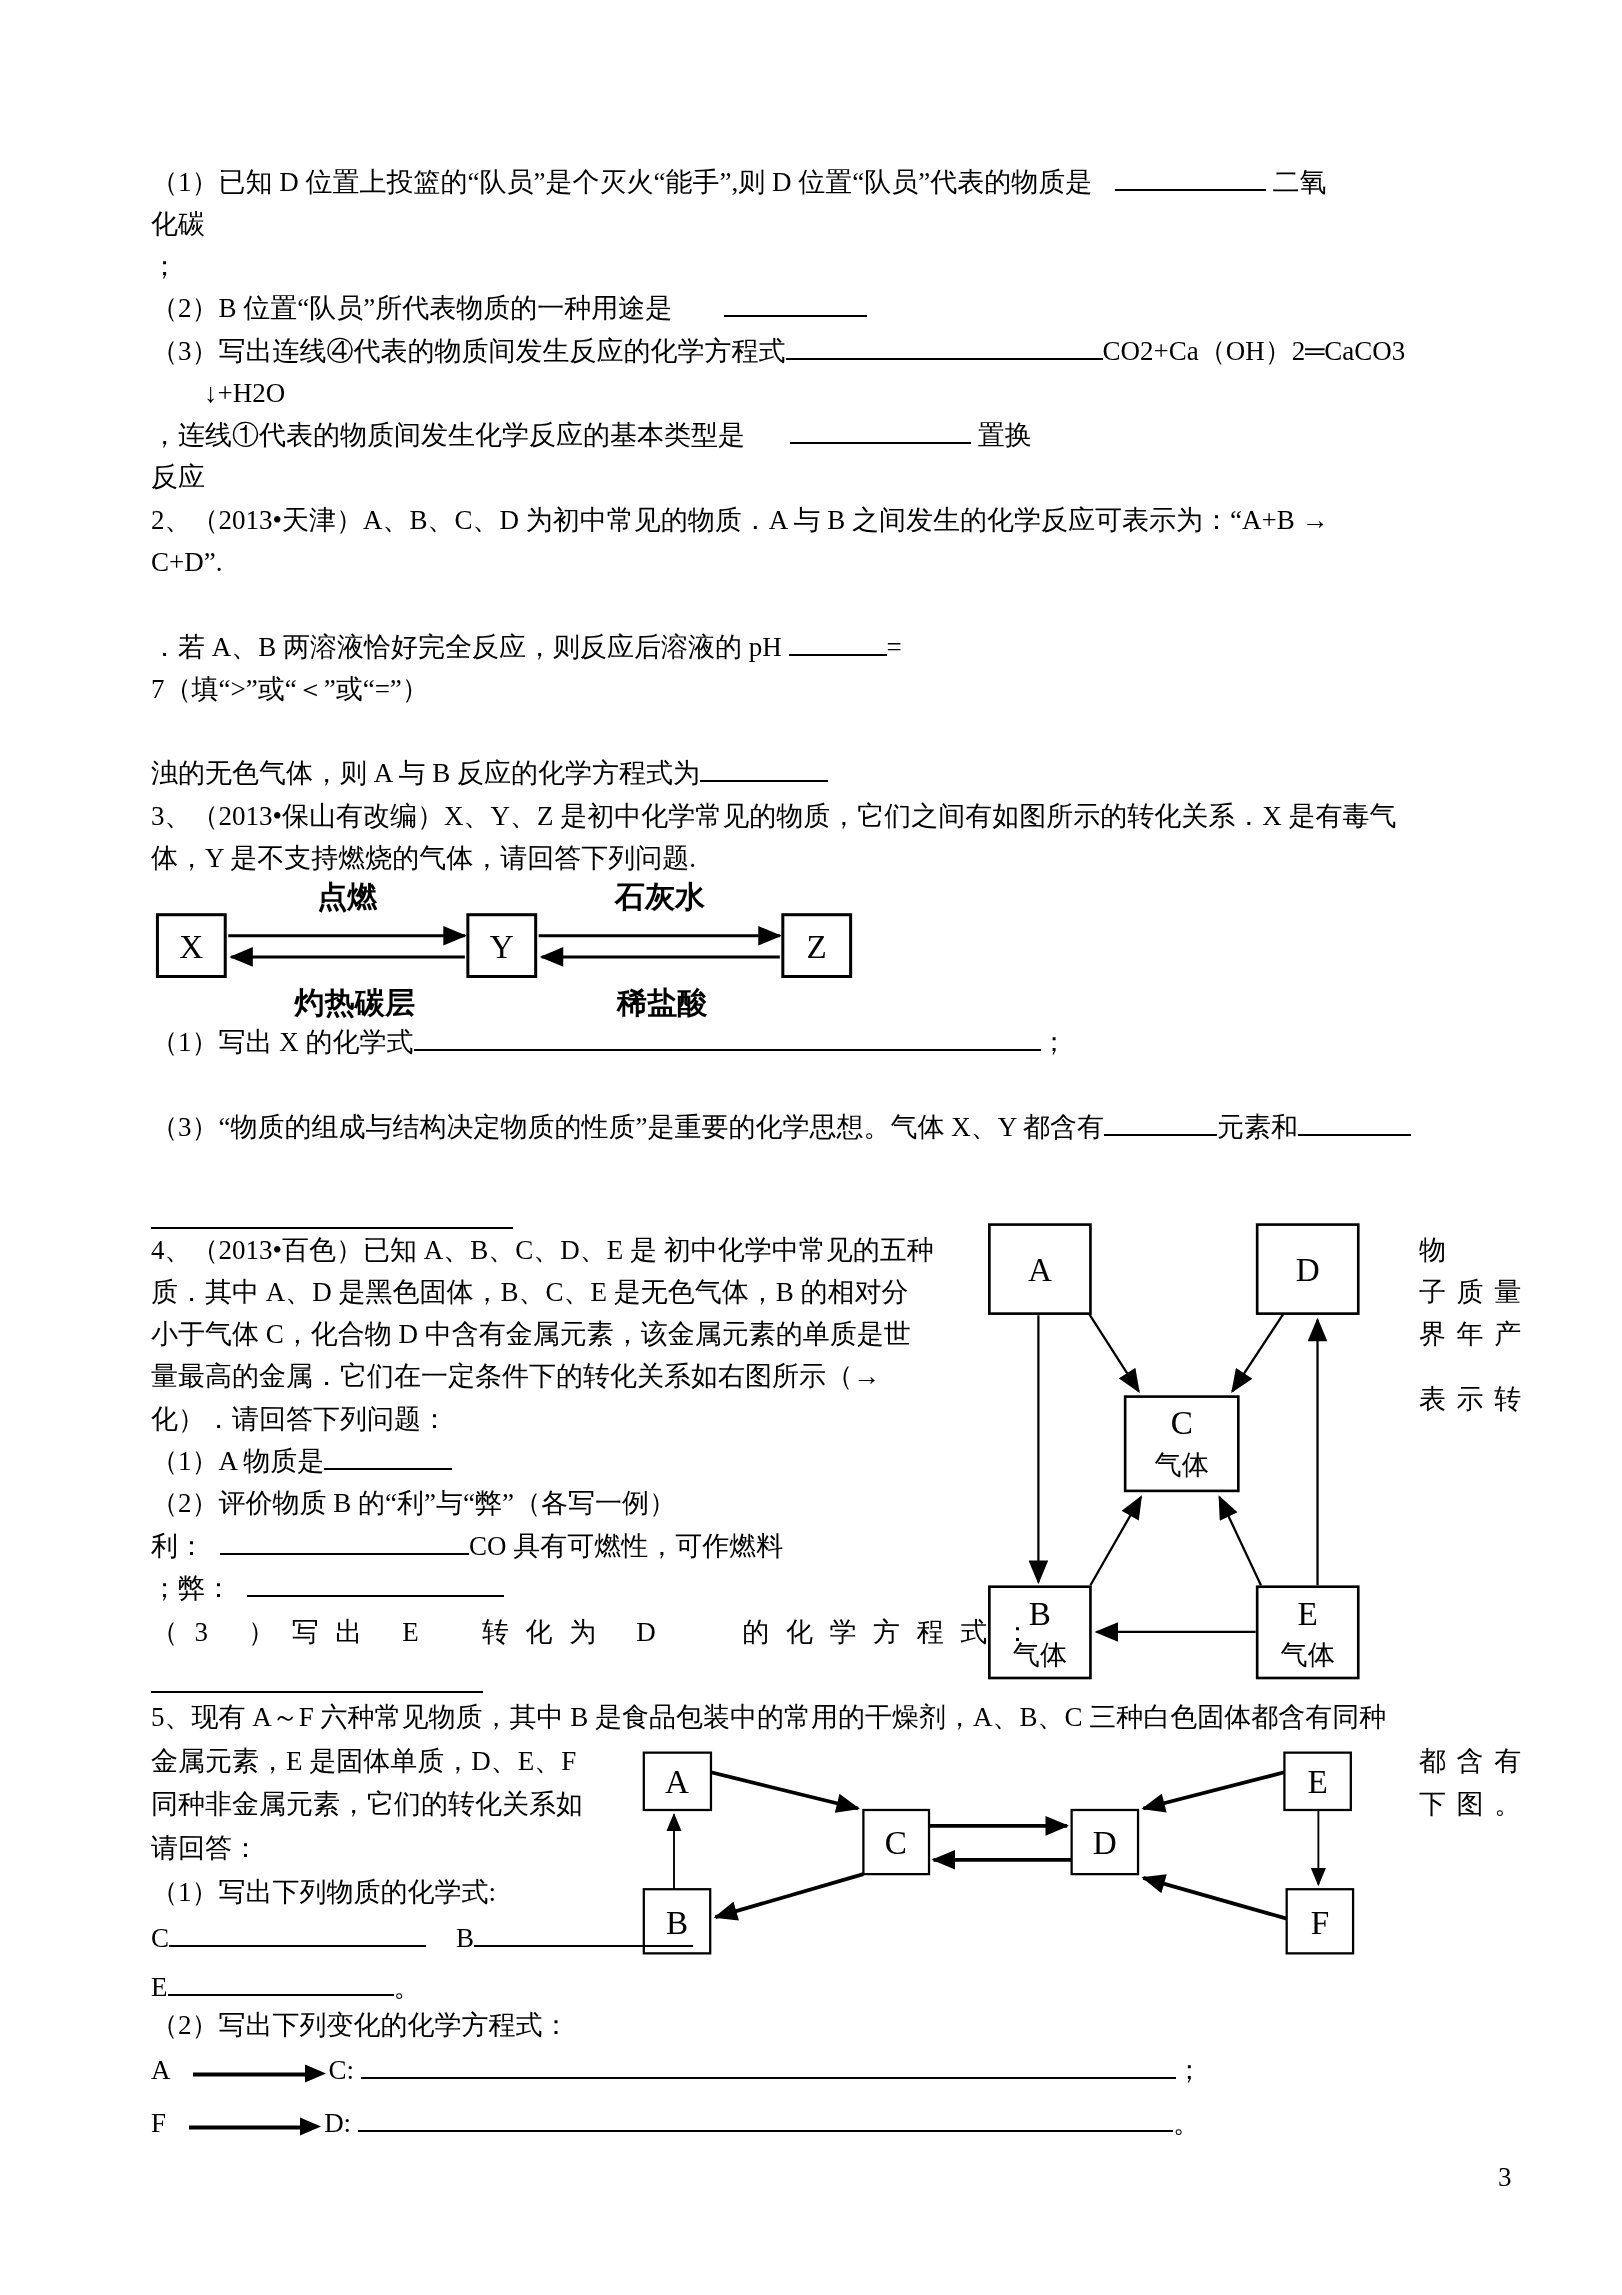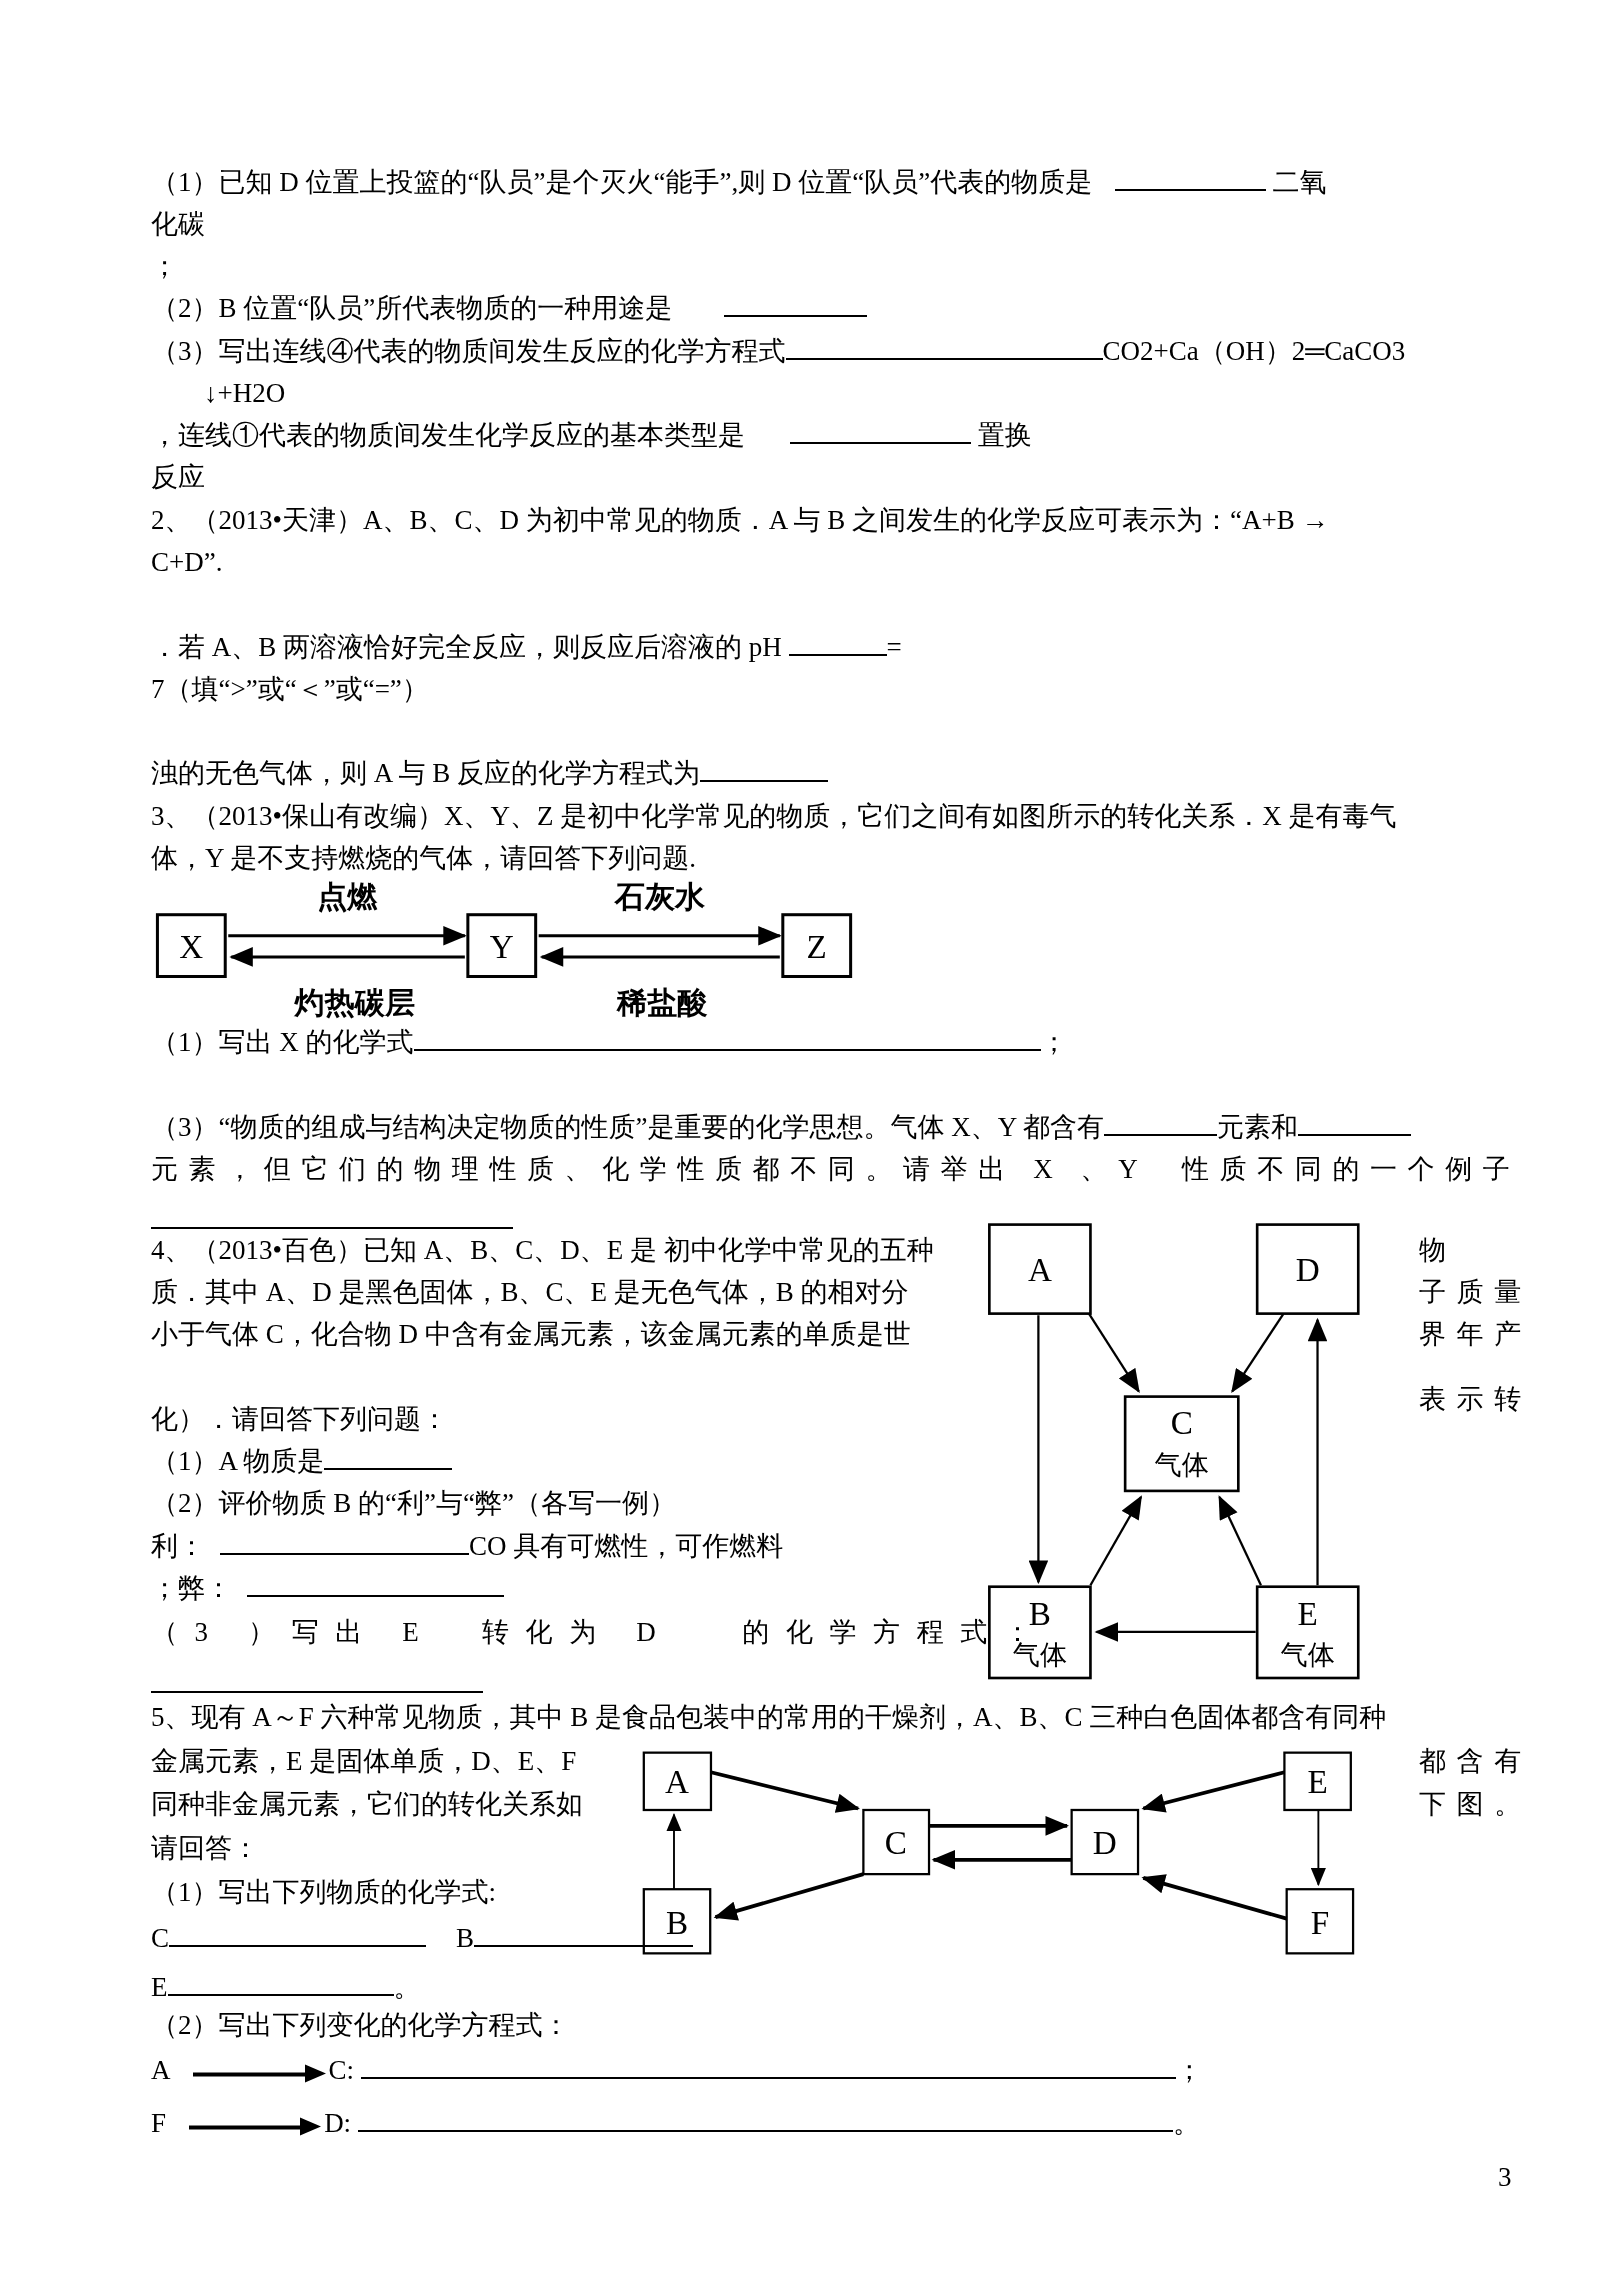--- a/index.html
+++ b/index.html
@@ -108,25 +108,25 @@
     <div class="line" style="left: 151px; top: 460px;"><span>反应</span></div>
     <div class="line" style="left: 151px; top: 503px;"><span>2、（2013•天津）A、B、C、D 为初中常见的物质．A 与 B 之间发生的化学反应可表示为：“A+B →</span></div>
     <div class="line" style="left: 151px; top: 545px;"><span>C+D”.</span></div>
     <div class="line" style="left: 151px; top: 630px;"><span>．若 A、B 两溶液恰好完全反应，则反应后溶液的 pH </span><span class="blank" style="width: 98px;"></span><span>=</span></div>
     <div class="line" style="left: 151px; top: 672px;"><span>7（填“&gt;”或“＜”或“=”）</span></div>
     <div class="line" style="left: 151px; top: 756px;"><span>浊的无色气体，则 A 与 B 反应的化学方程式为</span><span class="blank" style="width: 128px;"></span></div>
     <div class="line" style="left: 151px; top: 799px;"><span>3、（2013•保山有改编）X、Y、Z 是初中化学常见的物质，它们之间有如图所示的转化关系．X 是有毒气</span></div>
     <div class="line" style="left: 151px; top: 841px;"><span>体，Y 是不支持燃烧的气体，请回答下列问题.</span></div>
     <div class="line" style="left: 151px; top: 1025px;"><span>（1）写出 X 的化学式</span><span class="blank" style="width: 627px;"></span><span>；</span></div>
     <div class="line" style="left: 151px; top: 1110px;"><span>（3）“物质的组成与结构决定物质的性质”是重要的化学思想。气体 X、Y 都含有</span><span class="blank" style="width: 113px;"></span><span>元素和</span><span class="blank" style="width: 113px;"></span></div>
-    <div class="line spread14" style="left: 151px; top: 1152px;"><span>元素，但它们的物理性质、化学性质都不同。请举出 X 、Y  性质不同的一个例子</span></div>
     <div class="line" style="left: 151px; top: 1203px;"><span class="blank" style="width: 362px;"></span></div>
     <div class="line" style="left: 151px; top: 1233px;"><span>4、（2013•百色）已知 A、B、C、D、E 是 初中化学中常见的五种</span></div>
     <div class="line" style="left: 151px; top: 1275px;"><span>质．其中 A、D 是黑色固体，B、C、E 是无色气体，B 的相对分</span></div>
     <div class="line" style="left: 151px; top: 1317px;"><span>小于气体 C，化合物 D 中含有金属元素，该金属元素的单质是世</span></div>
+    <div class="line" style="left: 151px; top: 1359px;"><span>量最高的金属．它们在一定条件下的转化关系如右图所示（→</span></div>
     <div class="line" style="left: 151px; top: 1402px;"><span>化）．请回答下列问题：</span></div>
     <div class="line" style="left: 151px; top: 1444px;"><span>（1）A 物质是</span><span class="blank" style="width: 128px;"></span></div>
     <div class="line" style="left: 151px; top: 1486px;"><span>（2）评价物质 B 的“利”与“弊”（各写一例）</span></div>
     <div class="line" style="left: 151px; top: 1529px;"><span>利：</span><span class="spacer" style="width: 15px;"></span><span class="blank" style="width: 249px;"></span><span>CO 具有可燃性，可作燃料</span></div>
     <div class="line" style="left: 151px; top: 1571px;"><span>；弊：</span><span class="spacer" style="width: 15px;"></span><span class="blank" style="width: 257px;"></span></div>
     <div class="line spread22" style="left: 151px; top: 1615px;"><span>（3 ）写出 E  转化为 D   的化学方程式：</span></div>
     <div class="line" style="left: 151px; top: 1667px;"><span class="blank" style="width: 332px;"></span></div>
     <div class="line" style="left: 151px; top: 1700px;"><span>5、现有 A～F 六种常见物质，其中 B 是食品包装中的常用的干燥剂，A、B、C 三种白色固体都含有同种</span></div>
     <div class="line" style="left: 151px; top: 1744px;"><span>金属元素，E 是固体单质，D、E、F</span></div>
     <div class="line" style="left: 151px; top: 1787px;"><span>同种非金属元素，它们的转化关系如</span></div>

